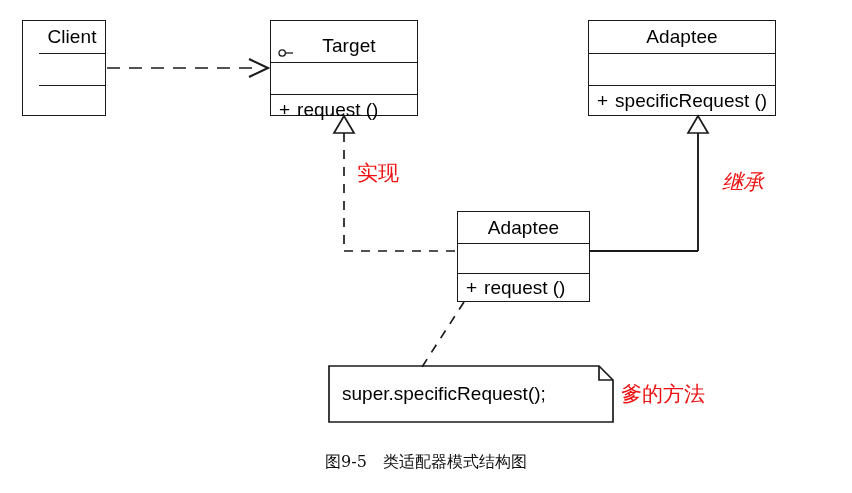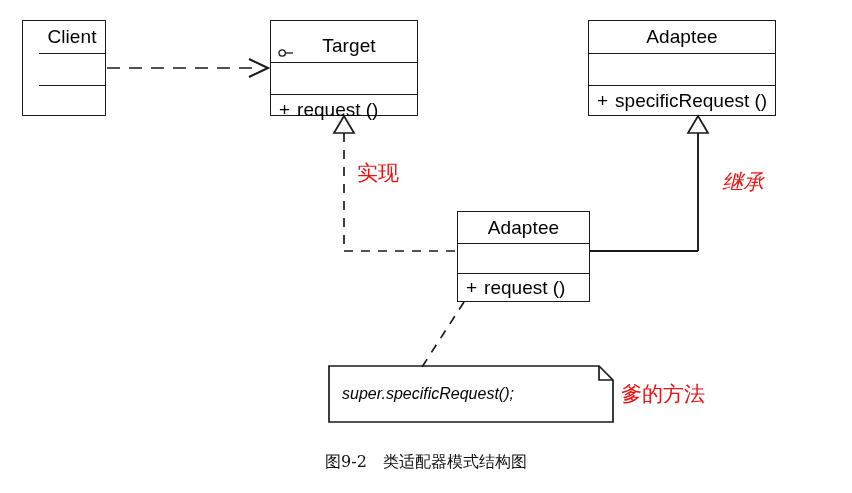--- a/index.html
+++ b/index.html
@@ -75,23 +75,22 @@
   
   .note-box {
     position: absolute;
     box-sizing: border-box;
   }
   .note-text {
     position: absolute;
     left: 14px;
     top: 50%;
     transform: translateY(-50%);
-    font-size: 16px;
+    font-size: 19px;
     white-space: nowrap;
-    font-style: italic;
   }
 
   
   .annot {
     position: absolute;
     color: #ee1111;
     font-size: 21px;
     font-family: "DejaVu Sans", "Liberation Sans", sans-serif;
     white-space: nowrap;
     line-height: 1;
@@ -203,15 +202,15 @@
       <line x1="464" y1="302" x2="422" y2="367" stroke="#1a1a1a" stroke-width="1.7" stroke-dasharray="9,8"></line>
     </g>
   </svg>
 
   <div class="annot" style="left:357px; top:163px;">实现</div>
 
   <div class="annot" style="left:722px; top:172px;font-style:italic;">继承</div>
 
   <div class="annot" style="left:621px; top:384px;">爹的方法</div>
 
-  <div class="caption" style="top:452px;">图9-2　类适配器模式结构图</div>
+  <div class="caption" style="top:452px;">图9-5　类适配器模式结构图</div>
 
 </div>
 
 </body></html>

